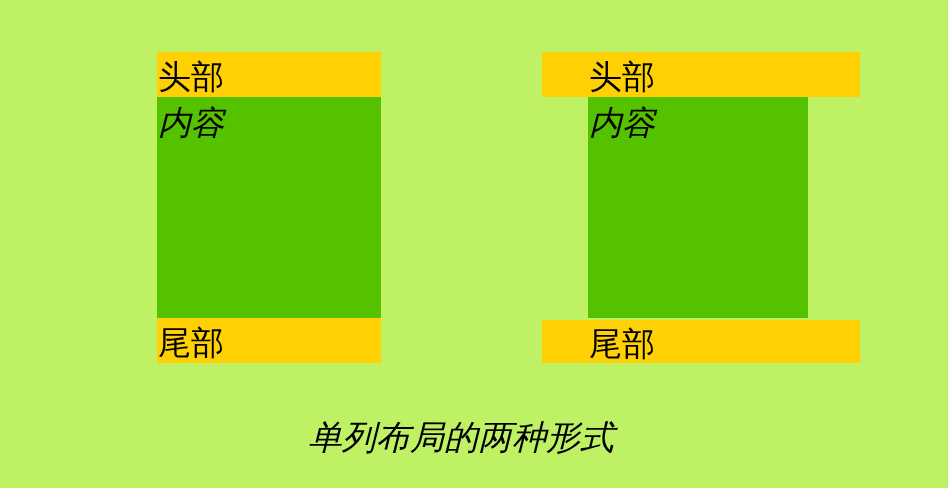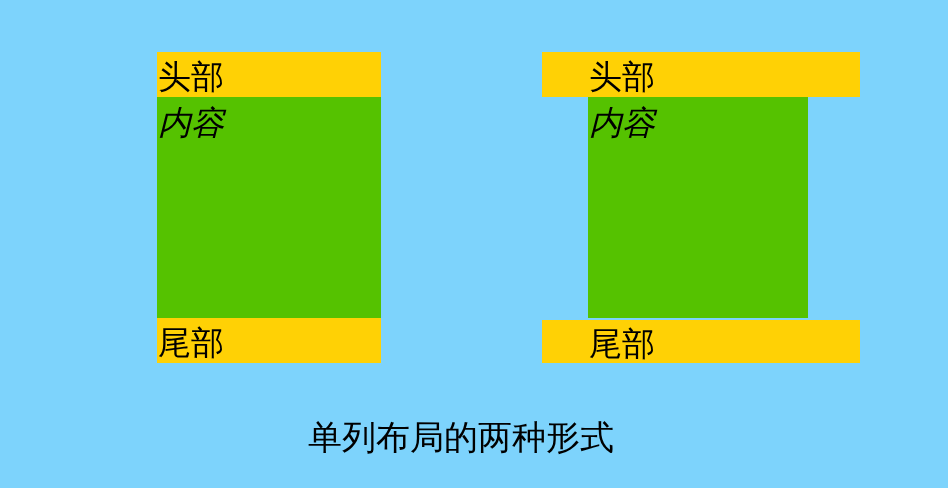--- a/index.html
+++ b/index.html
@@ -118,26 +118,27 @@
   #caption {
     position: absolute;
     left: 0;
     top: 415px;
     width: 922px;
     text-align: center;
     font-size: 34px;
     line-height: 44px;
     color: #000000;
     white-space: nowrap;
+    font-style: italic;
   }
 </style>
 </head>
 <body style="color: rgb(0, 0, 0);">
 
-<div id="canvas" style="background: #7dd3fc;">
+<div id="canvas" style="background: #bef264;">
 
   <div id="diagram-a">
 
     <div id="a-header" class="block band-header" style="background: rgb(255, 209, 5);">
       <span class="band-label">头部</span>
     </div>
 
     <div id="a-content" class="block band-content" style="background: rgb(85, 194, 0);">
       <span class="band-label">内容</span>
     </div>

